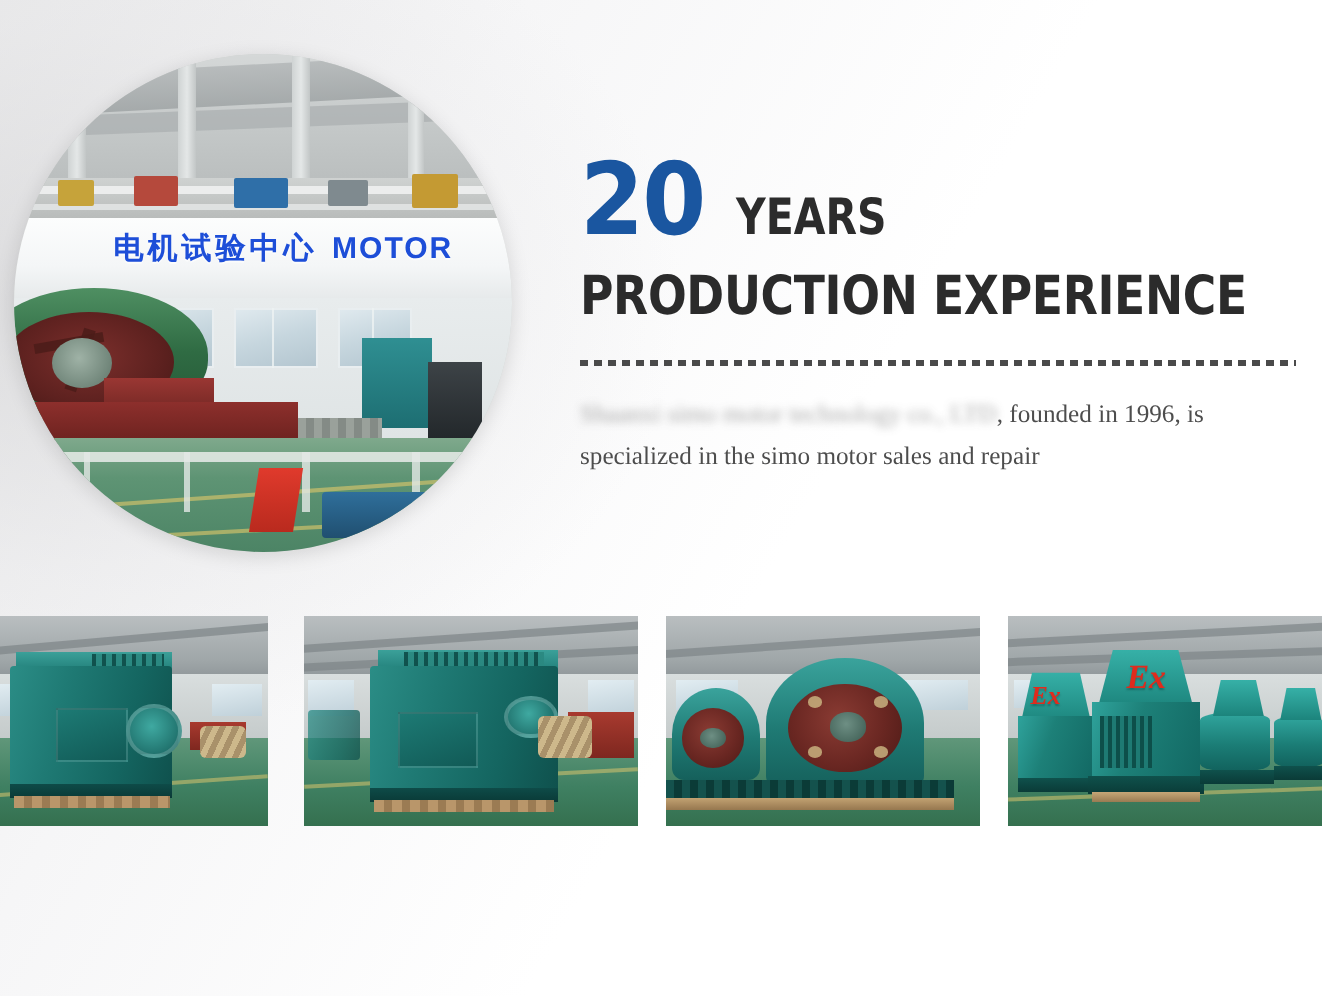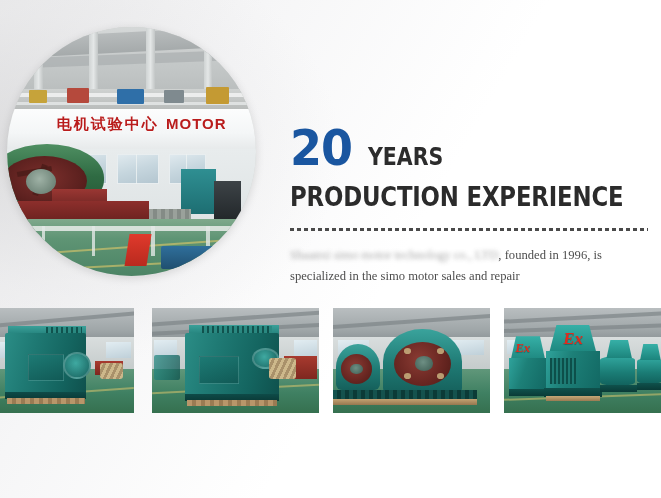--- a/index.html
+++ b/index.html
@@ -78,21 +78,21 @@
 
   
   .hc-signband {
     position: absolute; left: 0; top: 33%; width: 100%; height: 16%;
     background: linear-gradient(180deg,#fcfdfd 0%,#f4f6f7 60%,#e7eaeb 100%);
   }
   .hc-signtext {
     position: absolute;
     left: 20%; top: 35.2%;
     width: 80%;
-    color: #b91c1c;
+    color: #1d4ed8;
     font-weight: 700;
     font-size: 15px;
     letter-spacing: 2px;
     white-space: nowrap;
     text-shadow: 0 1px 0 rgba(255,255,255,.6);
     font-family: "DejaVu Sans", sans-serif;
   }
   .hc-signtext .en {
     font-family: "Liberation Sans", sans-serif;
     letter-spacing: 1px;
@@ -184,21 +184,20 @@
   }
 
   
   .copy { position: absolute; left: 290px; top: 74px; width: 362px; }
 
   .line-20 {
     display: flex;
     align-items: baseline;
     gap: 10px;
     height: 54px;
-    margin-top: 48px;
   }
   .num-20 {
     font-family: "DejaVu Sans", sans-serif;
     font-size: 50px;
     font-weight: 700;
     line-height: 52px;
     letter-spacing: -1px;
     color: #1a56a0;
     transform: scaleX(0.92);
     transform-origin: left bottom;

